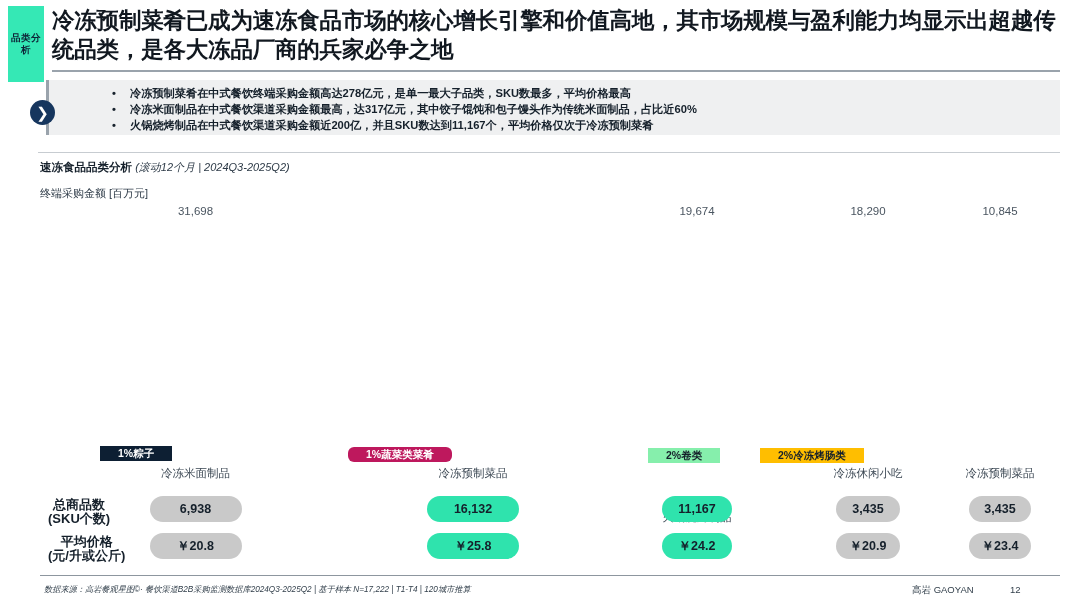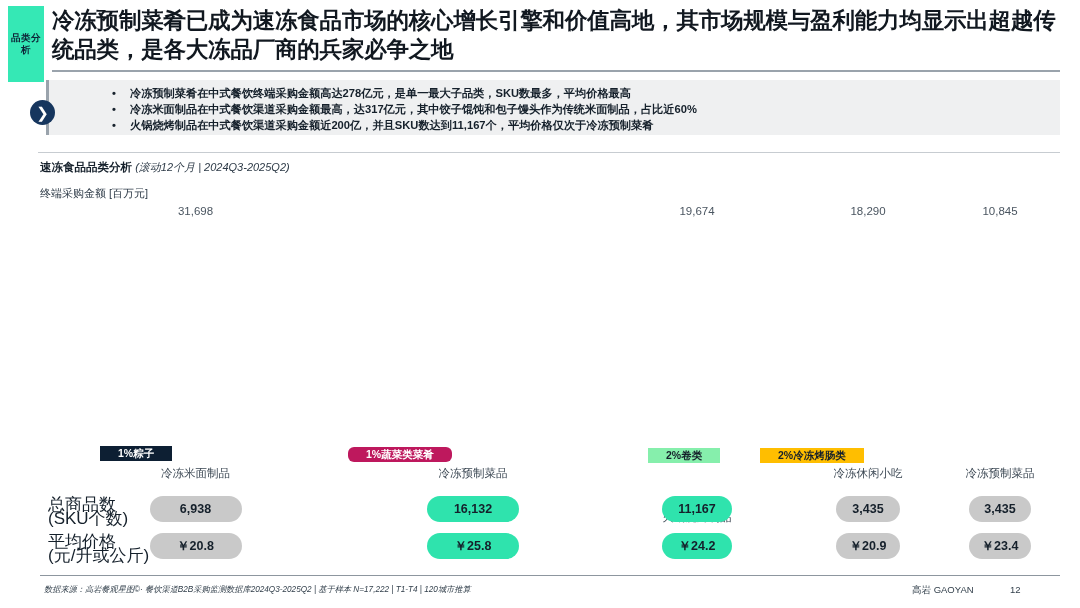--- a/index.html
+++ b/index.html
@@ -82,22 +82,22 @@
     padding: 1px 18px; white-space: nowrap; z-index: 6; line-height: 13px;
   }
 
   .col-name {
     position: absolute; top: 466px; text-align: center;
     font-size: 11.5px; color: #3b4753;
   }
 
   
   .metric-label {
-    position: absolute; left: 48px; font-size: 17px; font-weight: normal;
-    color: #15202b; line-height: 14px;
+    position: absolute; left: 48px; font-size: 13px; font-weight: bold;
+    color: #15202b; line-height: 14px; text-align: center;
   }
   .pill {
     position: absolute; height: 26px; border-radius: 13px;
     display: flex; align-items: center; justify-content: center;
     font-size: 12.5px; font-weight: bold; color: #15202b;
   }
   .pill.grey { background: #c9c9c9; }
   .pill.green { background: #2fe3ad; }
 
   

